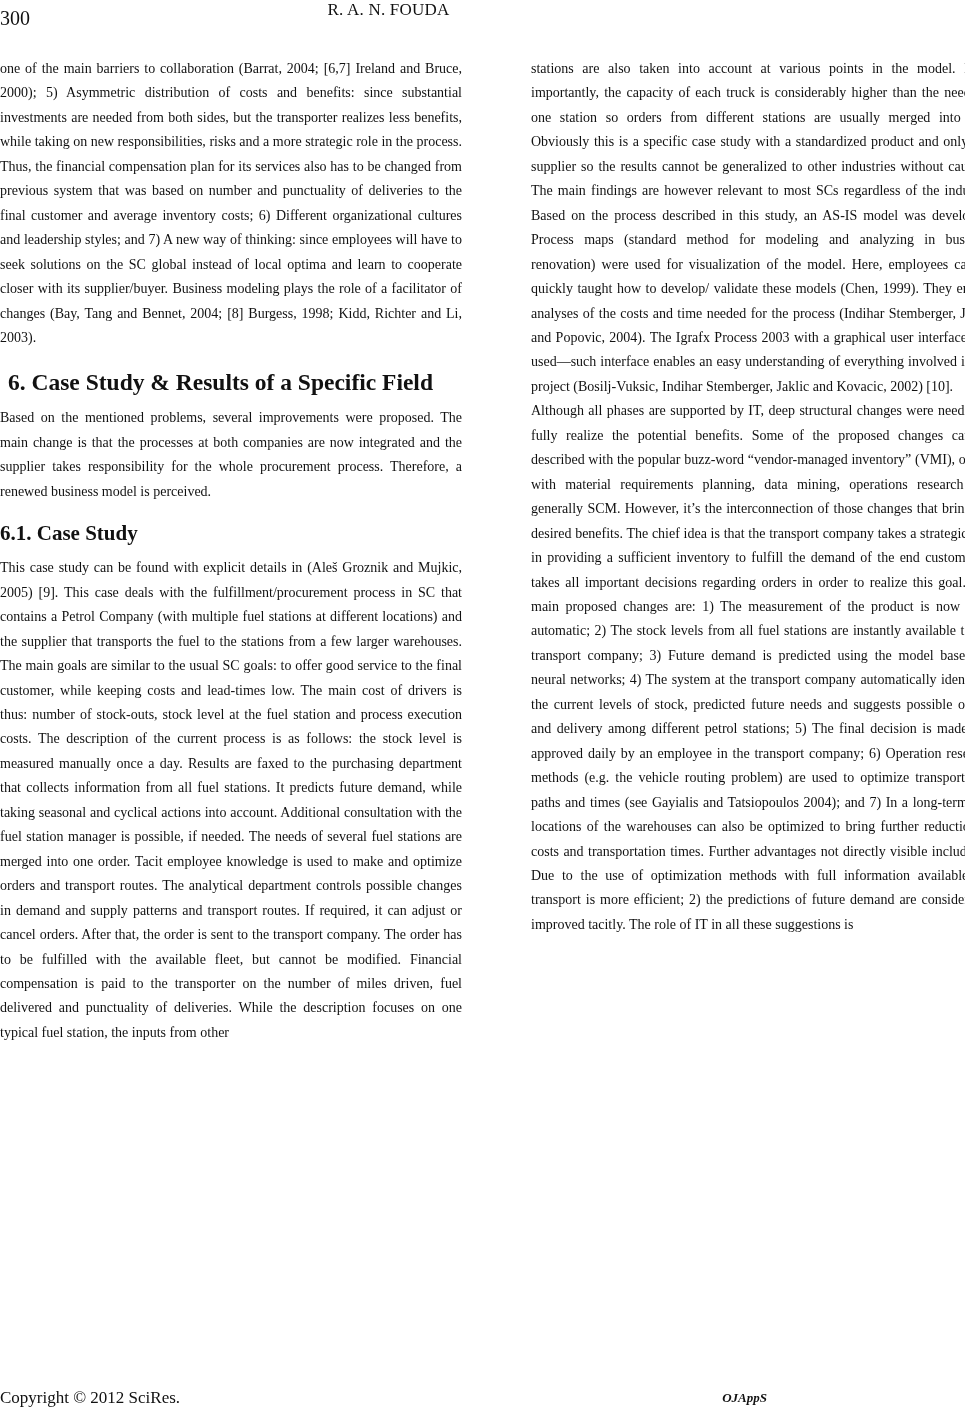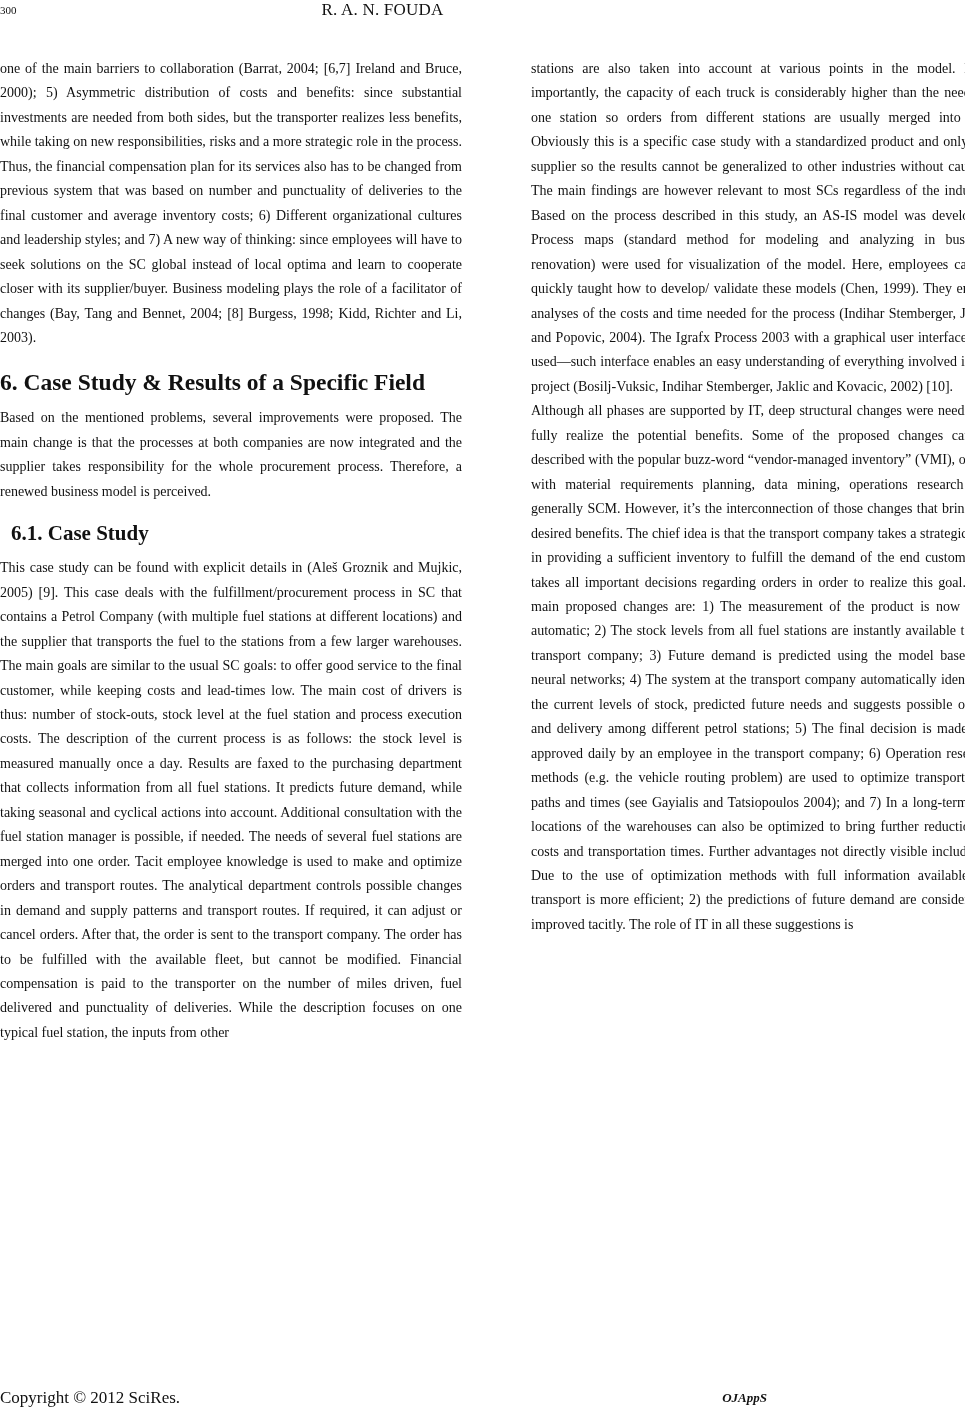--- a/index.html
+++ b/index.html
@@ -2,52 +2,52 @@
 <html><head>
   <meta charset="utf-8">
   <style>
     html, body { margin: 0; padding: 0; background: #ffffff; }
     body {
       width: 965px; height: 1414px; position: relative; overflow: hidden;
       font-family: "Liberation Serif", "DejaVu Serif", serif;
       color: #111111;
     }
     .header { position: absolute; top: 0; left: 0; width: 965px; height: 24px; }
-    .page-num { position: absolute; left: 0; top: 0; font-size: 11px; line-height: 20px; }
-    .running-head { position: absolute; left: 0; width: 765px; top: 0; text-align: center; font-size: 17px; line-height: 20px; letter-spacing: 0.2px; }
+    .page-num { position: absolute; left: 0; top: 8px; font-size: 20px; line-height: 20px; }
+    .running-head { position: absolute; left: 0; width: 765px; top: 0; text-align: center; font-size: 17px; line-height: 20px; letter-spacing: 0.2px; padding-left: 6px; }
     .col { position: absolute; top: 57px; width: 462px; }
     .col.left { left: 0; }
     .col.right { left: 531px; }
     .col p {
       margin: 0; font-size: 14px; line-height: 24.45px;
       text-align: justify; hyphens: none;
     }
     .col h2 {
-      margin: 0; font-weight: bold; font-size: 23.5px; line-height: 28px;
+      margin: 8px; font-weight: bold; font-size: 23.5px; line-height: 28px;
     }
     .col h3 {
       margin: 0; font-weight: bold; font-size: 21px; line-height: 26px;
     }
     .footer { position: absolute; left: 0; top: 1388px; width: 767px; height: 24px; }
     .copyright { position: absolute; left: 0; top: 0; font-size: 17px; line-height: 20px; }
     .journal { position: absolute; right: 0; top: 0; font-size: 13px; line-height: 20px; font-weight: bold; font-style: italic; }
   </style>
 </head>
 <body>
 
 <div class="header">
   <span class="page-num">300</span>
   <div class="running-head">R. A. N. FOUDA</div>
 </div>
 
 <div class="col left">
   <p>one of the main barriers to collaboration (Barrat, 2004; [6,7] Ireland and Bruce, 2000); 5) Asymmetric distribution of costs and benefits: since substantial investments are needed from both sides, but the transporter realizes less benefits, while taking on new responsibilities, risks and a more strategic role in the process. Thus, the financial compensation plan for its services also has to be changed from previous system that was based on number and punctuality of deliveries to the final customer and average inventory costs; 6) Different organizational cultures and leadership styles; and 7) A new way of thinking: since employees will have to seek solutions on the SC global instead of local optima and learn to cooperate closer with its supplier/buyer. Business modeling plays the role of a facilitator of changes (Bay, Tang and Bennet, 2004; [8] Burgess, 1998; Kidd, Richter and Li, 2003).</p>
   <h2 style="margin-top:18px; margin-bottom:10px;">6. Case Study &amp; Results of a Specific Field</h2>
   <p>Based on the mentioned problems, several improvements were proposed. The main change is that the processes at both companies are now integrated and the supplier takes responsibility for the whole procurement process. Therefore, a renewed business model is perceived.</p>
-  <h3 style="margin-top:16px; margin-bottom:10px;padding-left:11px;">6.1. Case Study</h3>
+  <h3 style="margin-top:16px; margin-bottom:10px;">6.1. Case Study</h3>
   <p>This case study can be found with explicit details in (Aleš Groznik and Mujkic, 2005) [9]. This case deals with the fulfillment/procurement process in SC that contains a Petrol Company (with multiple fuel stations at different locations) and the supplier that transports the fuel to the stations from a few larger warehouses. The main goals are similar to the usual SC goals: to offer good service to the final customer, while keeping costs and lead-times low. The main cost of drivers is thus: number of stock-outs, stock level at the fuel station and process execution costs. The description of the current process is as follows: the stock level is measured manually once a day. Results are faxed to the purchasing department that collects information from all fuel stations. It predicts future demand, while taking seasonal and cyclical actions into account. Additional consultation with the fuel station manager is possible, if needed. The needs of several fuel stations are merged into one order. Tacit employee knowledge is used to make and optimize orders and transport routes. The analytical department controls possible changes in demand and supply patterns and transport routes. If required, it can adjust or cancel orders. After that, the order is sent to the transport company. The order has to be fulfilled with the available fleet, but cannot be modified. Financial compensation is paid to the transporter on the number of miles driven, fuel delivered and punctuality of deliveries. While the description focuses on one typical fuel station, the inputs from other</p>
 </div>
 
 <div class="col right">
   <p>stations are also taken into account at various points in the model. Most importantly, the capacity of each truck is considerably higher than the needs of one station so orders from different stations are usually merged into one. Obviously this is a specific case study with a standardized product and only one supplier so the results cannot be generalized to other industries without caution. The main findings are however relevant to most SCs regardless of the industry. Based on the process described in this study, an AS-IS model was developed. Process maps (standard method for modeling and analyzing in business renovation) were used for visualization of the model. Here, employees can be quickly taught how to develop/ validate these models (Chen, 1999). They enable analyses of the costs and time needed for the process (Indihar Stemberger, Jaklic and Popovic, 2004). The Igrafx Process 2003 with a graphical user interface was used—such interface enables an easy understanding of everything involved in the project (Bosilj-Vuksic, Indihar Stemberger, Jaklic and Kovacic, 2002) [10].</p>
   <p>Although all phases are supported by IT, deep structural changes were needed to fully realize the potential benefits. Some of the proposed changes can be described with the popular buzz-word “vendor-managed inventory” (VMI), others with material requirements planning, data mining, operations research and generally SCM. However, it’s the interconnection of those changes that bring the desired benefits. The chief idea is that the transport company takes a strategic role in providing a sufficient inventory to fulfill the demand of the end customer. It takes all important decisions regarding orders in order to realize this goal. The main proposed changes are: 1) The measurement of the product is now fully automatic; 2) The stock levels from all fuel stations are instantly available to the transport company; 3) Future demand is predicted using the model based on neural networks; 4) The system at the transport company automatically identifies the current levels of stock, predicted future needs and suggests possible orders and delivery among different petrol stations; 5) The final decision is made and approved daily by an employee in the transport company; 6) Operation research methods (e.g. the vehicle routing problem) are used to optimize transportation paths and times (see Gayialis and Tatsiopoulos 2004); and 7) In a long-term, the locations of the warehouses can also be optimized to bring further reduction in costs and transportation times. Further advantages not directly visible include: 1) Due to the use of optimization methods with full information available the transport is more efficient; 2) the predictions of future demand are considerably improved tacitly. The role of IT in all these suggestions is</p>
 </div>
 
 <div class="footer">
   <span class="copyright">Copyright © 2012 SciRes.</span>

